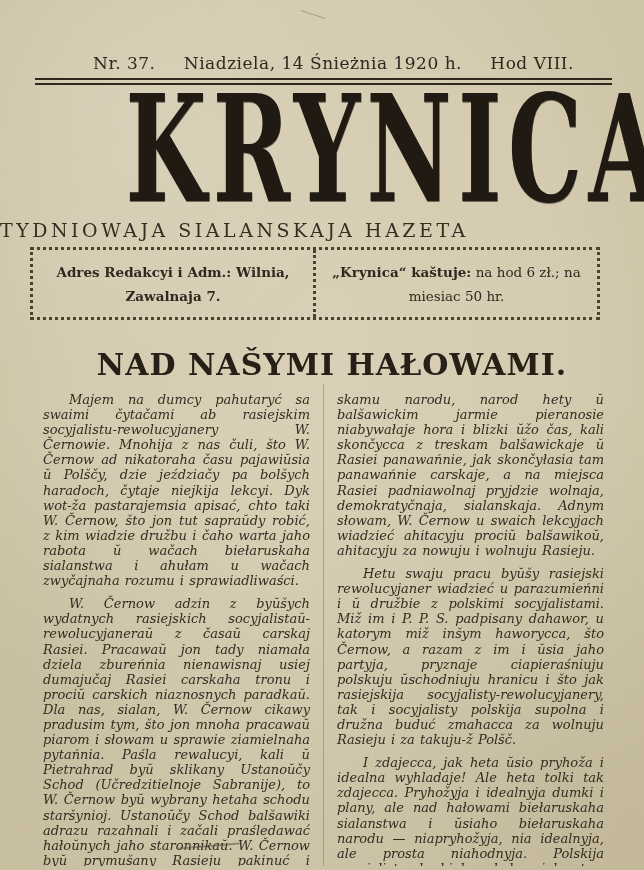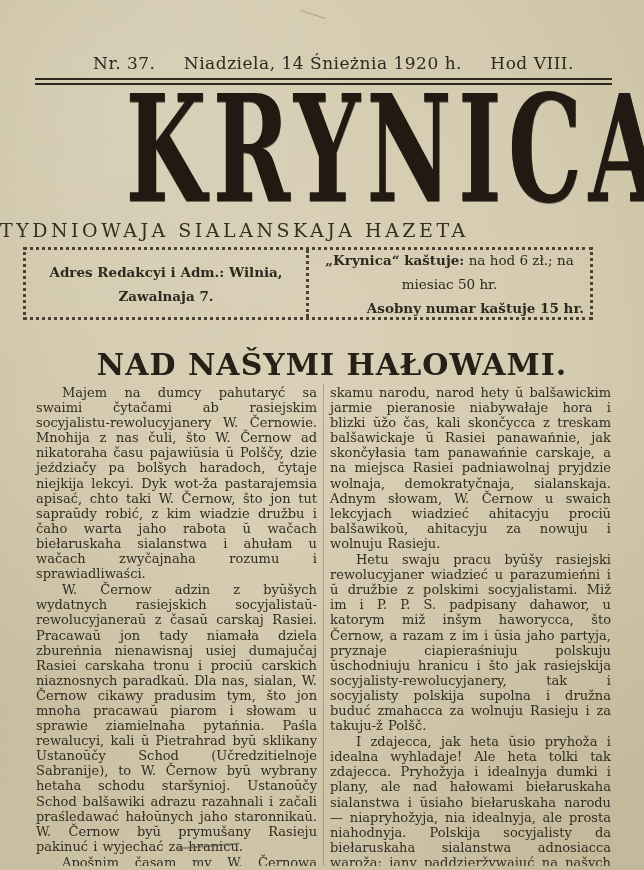--- a/index.html
+++ b/index.html
@@ -41,43 +41,43 @@
     letter-spacing:10px;text-indent:10px;white-space:nowrap;
     transform:scale(0.63,1.0);transform-origin:50% 0;
     color:var(--color-masthead_ink);
     text-shadow:0.5px 0.5px 0 rgba(35,28,18,0.55);
   }
   .subtitle{
     position:absolute;top:219px;left:0;width:616px;
     font-size:19px;letter-spacing:3.5px;color:#352e23;
   }
   .info-box{
-    position:absolute;top:247px;left:23px;width:570px;height:73px;
+    position:absolute;top:247px;left:30px;width:570px;height:73px;
     box-sizing:border-box;border:3px dotted var(--color-border);display:flex;
   }
   .info-panel{
     display:flex;flex-direction:column;justify-content:center;
     text-align:center;font-size:13.5px;line-height:24px;padding:2px 6px;box-sizing:border-box;
   }
   .info-left{width:283px;flex:none;border-right:3px dotted var(--color-border);}
   .info-right{flex:1;align-items:flex-end;}
   .bold{font-weight:bold;}
   .headline{
     position:absolute;top:337px;left:0;width:644px;margin:10px;text-align:center;
     font-size:30px;font-weight:bold;letter-spacing:1px;color:#262017;
   }
   .columns{
     position:absolute;top:384px;left:35px;width:577px;height:482px;
     display:flex;overflow:hidden;
   }
   .col{width:283px;flex:none;}
   .col-divider{width:1px;flex:none;margin:0 5px;background:rgba(92,80,58,0.35);}
   .col p{
-    margin:1px;text-indent:26px;text-align:justify;
-    font-size:13px;line-height:15.1px;word-spacing:1px;color:#332c21;
+    margin:8px;text-indent:26px;text-align:justify;
+    font-size:13px;line-height:15.1px;word-spacing:1px;color:#332c21;font-style:italic;
   }
   .col p.cont{text-indent:0;}
 </style>
 </head>
 <body>
 
 <div class="page">
 
   <div class="scratch-top"></div>
 
@@ -92,21 +92,20 @@
   <h1 class="masthead">KRYNICA</h1>
 
   <div class="subtitle">TYDNIOWAJA SIALANSKAJA HAZETA</div>
 
   <div class="info-box">
     <div class="info-panel info-left">
       <div class="bold">Adres Redakcyi i Adm.: Wilnia, Zawalnaja 7.</div>
     </div>
     <div class="info-panel info-right">
       <div><span class="bold">„Krynica“ kaštuje:</span><span> na hod 6 zł.; na miesiac 50 hr.</span></div>
-      <div class="bold">Asobny numar kaštuje 15 hr.</div>
     </div>
   </div>
 
   <h2 class="headline">NAD NAŠYMI HAŁOWAMI.</h2>
 
   <div class="columns">
     <div class="col">
       <p>Majem na dumcy pahutaryć sa swaimi čytačami ab rasiejskim socyjalistu-rewolucyjanery W. Černowie. Mnohija z nas čuli, što W. Černow ad nikatoraha času pajawiŭsia ŭ Polščy, dzie jeździačy pa bolšych haradoch, čytaje niejkija lekcyi. Dyk wot-ža pastarajemsia apisać, chto taki W. Černow, što jon tut sapraŭdy robić, z kim wiadzie družbu i čaho warta jaho rabota ŭ wačach biełaruskaha sialanstwa i ahułam u wačach zwyčajnaha rozumu i sprawiadliwaści.</p>
       <p>W. Černow adzin z byŭšych wydatnych rasiejskich socyjalistaŭ-rewolucyjaneraŭ z časaŭ carskaj Rasiei. Pracawaŭ jon tady niamała dziela zbureńnia nienawisnaj usiej dumajučaj Rasiei carskaha tronu i prociŭ carskich niaznosnych paradkaŭ. Dla nas, sialan, W. Černow cikawy pradusim tym, što jon mnoha pracawaŭ piarom i słowam u sprawie ziamielnaha pytańnia. Paśla rewalucyi, kali ŭ Pietrahrad byŭ sklikany Ustanoŭčy Schod (Učredzitielnoje Sabranije), to W. Černow byŭ wybrany hetaha schodu staršynioj. Ustanoŭčy Schod balšawiki adrazu razahnali i začali praśledawać hałoŭnych jaho staronnikaŭ. W. Černow byŭ prymušany Rasieju pakinuć i wyjechać za hranicu.</p>
       <p>Apošnim časam my W. Černowa spatykajem u Waršawie i ŭ Wilni, dzie jon čytaŭ swaje lekcyi. Źmiest hetych lekcyjaŭ taki: balšawiki narabili mnoha pamyłkaŭ u swajej palitycy, zrabili i robiać mnoha kryŭdaŭ rasiej-</p>

